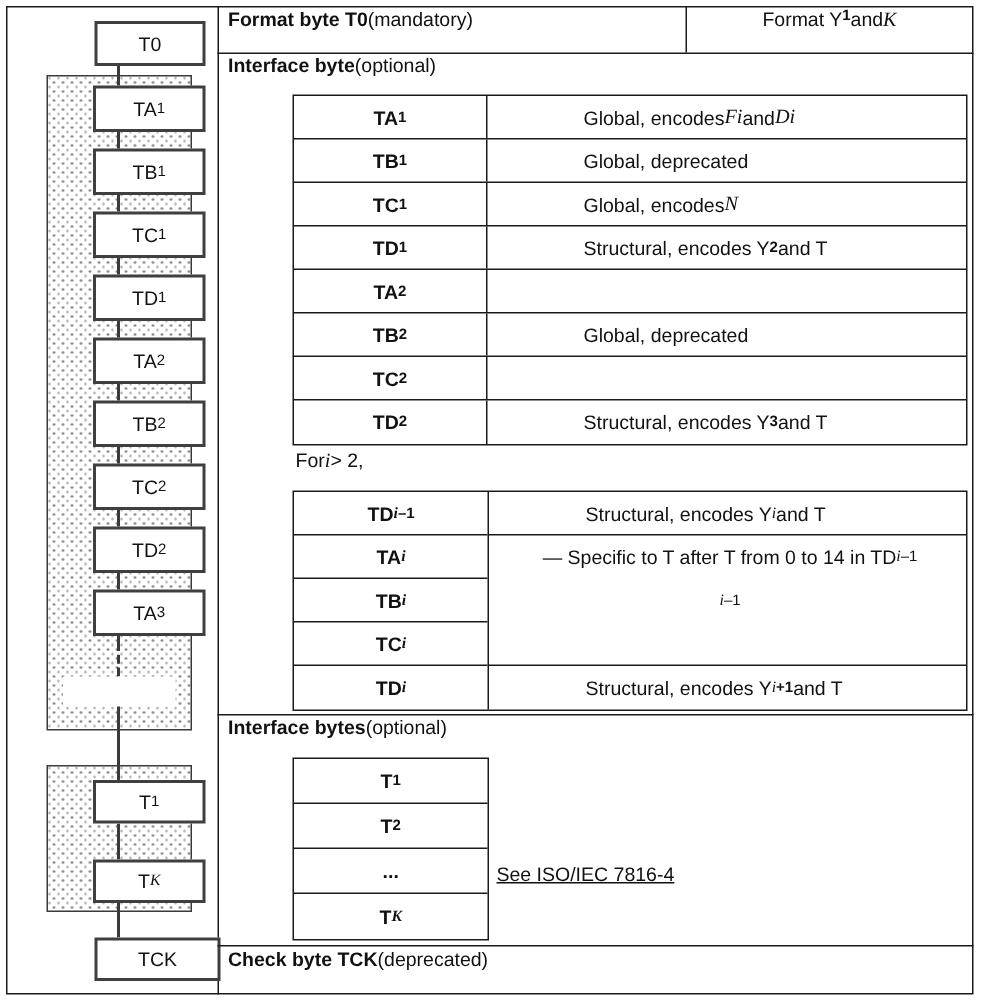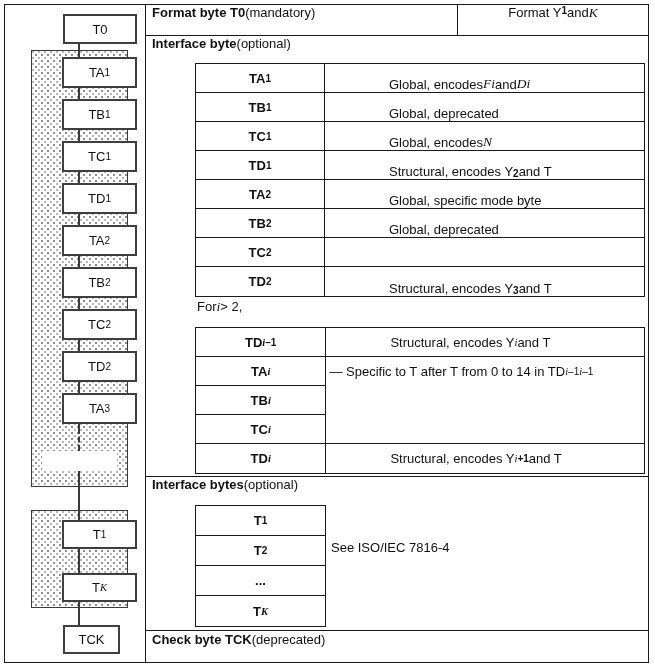--- a/index.html
+++ b/index.html
@@ -27,32 +27,32 @@
   .s{font-size:10px;vertical-align:-3px;}
   .sb{font-size:10px;vertical-align:-3px;font-weight:bold;}
   .si{font-size:10.5px;vertical-align:-3px;font-family:"Liberation Serif",serif;font-style:italic;}
   .sbi{font-size:10.5px;vertical-align:-3px;font-family:"Liberation Serif",serif;font-style:italic;font-weight:bold;}
   
   .itable{position:absolute;border:1.4px solid #1a1a1a;box-sizing:border-box;background:#fff;}
   .irow{display:flex;height:29px;border-bottom:1.4px solid #1a1a1a;box-sizing:border-box;}
   .irow:last-child{border-bottom:none;}
   .cellL{width:129px;border-right:1.4px solid #1a1a1a;box-sizing:border-box;
          display:flex;align-items:center;justify-content:center;white-space:nowrap;}
-  .cellR{flex:1;display:flex;align-items:flex-end;padding-left:64px;box-sizing:border-box;white-space:nowrap;}
+  .cellR{flex:1;display:flex;align-items:center;padding-left:64px;box-sizing:border-box;white-space:nowrap;}
   .tB{display:flex;}
   .bcolL{width:130.4px;border-right:1.4px solid #1a1a1a;box-sizing:border-box;}
   .bcell{height:29px;border-bottom:1.4px solid #1a1a1a;box-sizing:border-box;
          display:flex;align-items:center;justify-content:center;white-space:nowrap;}
   .bcell:last-child{border-bottom:none;}
   .bcolR{flex:1;display:flex;flex-direction:column;}
   .brow1{height:29px;border-bottom:1.4px solid #1a1a1a;box-sizing:border-box;
          display:flex;align-items:center;padding-left:64px;white-space:nowrap;}
   .brow1.nb{border-bottom:none;}
   .bmerged{height:87px;border-bottom:1.4px solid #1a1a1a;box-sizing:border-box;
-           padding-left:3px;display:flex;}
+           padding-left:3px;display:flex;flex-direction:column;align-items:center;}
   .bnote{height:29px;display:flex;align-items:center;white-space:nowrap;}
   .crow{height:30px;border-bottom:1.4px solid #1a1a1a;box-sizing:border-box;
         display:flex;align-items:center;justify-content:center;white-space:nowrap;}
   .crow:last-child{border-bottom:none;}
 </style>
 </head>
 <body>
 
 <div class="stage">
   <div class="frame"></div>
@@ -108,21 +108,21 @@
       <span class="s">3</span>
     </div>
   <div class="dbox" style="top:520px;height:29px;">
       <span>T</span>
       <span class="s">1</span>
     </div>
   <div class="dbox" style="top:573px;height:29px;">
       <span>T</span>
       <span class="si">K</span>
     </div>
-  <div class="dbox" style="left:43px;top:625px;width:57px;height:29px;">
+  <div class="dbox" style="left:43px;top:625px;width:84px;height:29px;">
       <span>TCK</span>
     </div>
 
   <div class="txt" style="left:152px;top:5px;height:30px;">
       <span class="b">Format byte T0</span>
       <span> (mandatory)</span>
     </div>
   <div class="vline" style="left:457px;top:4px;height:31.4px;"></div>
   <div class="txt" style="left:458px;top:5px;width:190px;height:30px;justify-content:center;">
       <span>Format Y</span>
@@ -177,23 +177,20 @@
         <div class="cellR">
           <span>Structural, encodes Y</span>
           <span class="sb">2</span>
           <span> and T</span>
         </div>
       </div>
     <div class="irow">
         <div class="cellL">
           <span class="b">TA</span>
           <span class="sb">2</span>
-        </div>
-        <div class="cellR">
-          <span>Global, specific mode byte</span>
         </div>
       </div>
     <div class="irow">
         <div class="cellL">
           <span class="b">TB</span>
           <span class="sb">2</span>
         </div>
         <div class="cellR">
           <span>Global, deprecated</span>
         </div>
@@ -289,21 +286,21 @@
         <span class="sb">2</span>
       </div>
     <div class="crow">
         <span class="b">...</span>
       </div>
     <div class="crow">
         <span class="b">T</span>
         <span class="sbi">K</span>
       </div>
   </div>
-  <div class="txt" style="left:331px;top:540px;height:30px;">
+  <div class="txt" style="left:331px;top:575px;height:30px;text-decoration:underline;">
       <span>See ISO/IEC 7816-4</span>
     </div>
 
   <div class="hline" style="left:145px;top:630px;width:504px;"></div>
   <div class="txt" style="left:152px;top:632px;height:27px;">
       <span class="b">Check byte TCK</span>
       <span> (deprecated)</span>
     </div>
 </div>
 

